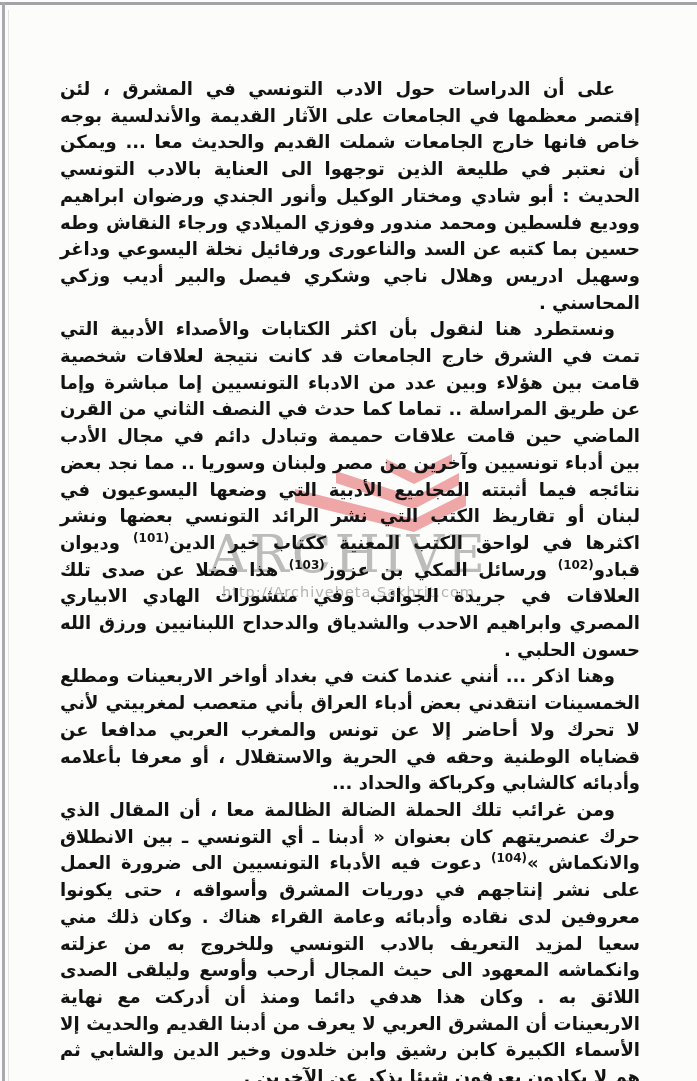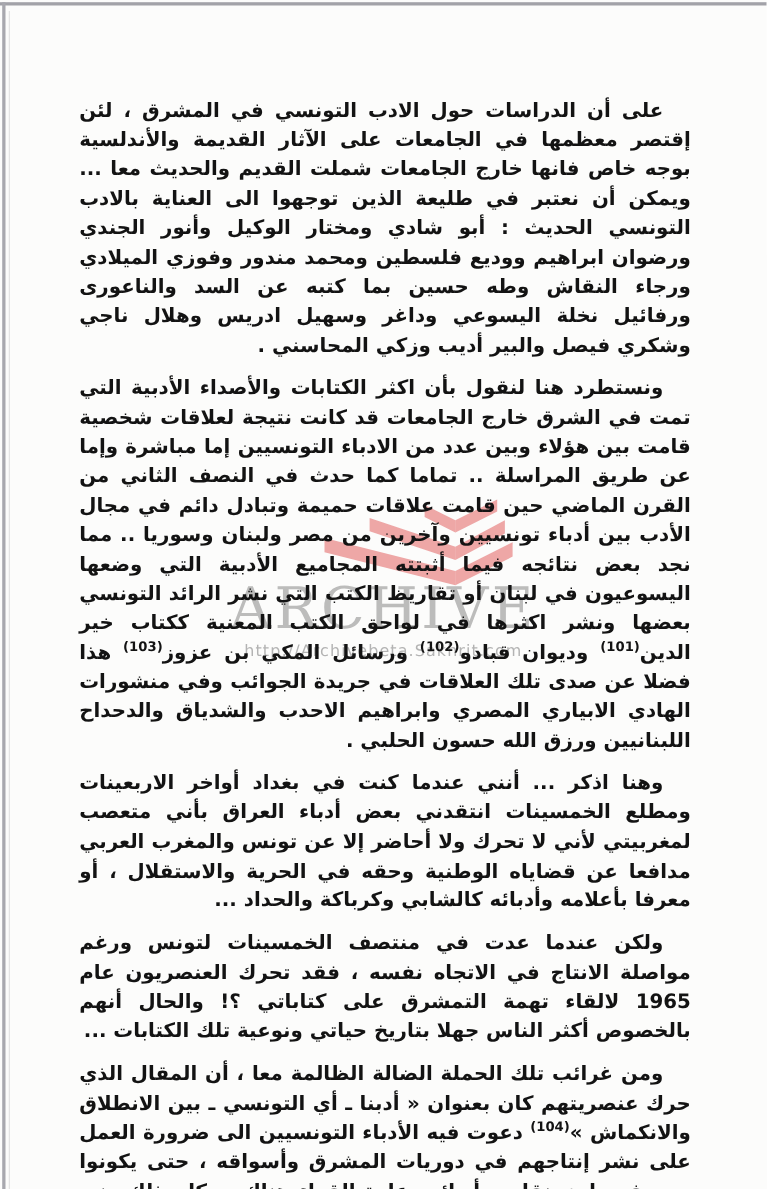--- a/index.html
+++ b/index.html
@@ -61,21 +61,21 @@
     z-index:2;
     direction:rtl;
     text-align:justify;
     color:#131313;
     font-size:18px;
     font-weight:bold;
     line-height:26.7px;
     font-family:"DejaVu Sans", sans-serif;
   }
   .text-block p.para{
-    margin:12px;
+    margin:0;
     text-indent:25px;
   }
   .text-block sup.fn{
     font-size:12px;
     font-weight:bold;
     line-height:0;
     vertical-align:super;
   }
   .page-number{
     position:absolute;
@@ -112,18 +112,17 @@
       </g>
     </svg>
     <div class="wm-title">ARCHIVE</div>
     <div class="wm-url">http://Archivebeta.Sakhrit.com</div>
   </div>
 
   <div class="text-block">
       <p class="para">على أن الدراسات حول الادب التونسي في المشرق ، لئن إقتصر معظمها في الجامعات على الآثار القديمة والأندلسية بوجه خاص فانها خارج الجامعات شملت القديم والحديث معا ... ويمكن أن نعتبر في طليعة الذين توجهوا الى العناية بالادب التونسي الحديث : أبو شادي ومختار الوكيل وأنور الجندي ورضوان ابراهيم ووديع فلسطين ومحمد مندور وفوزي الميلادي ورجاء النقاش وطه حسين بما كتبه عن السد والناعورى ورفائيل نخلة اليسوعي وداغر وسهيل ادريس وهلال ناجي وشكري فيصل والبير أديب وزكي المحاسني .</p>
       <p class="para">ونستطرد هنا لنقول بأن اكثر الكتابات والأصداء الأدبية التي تمت في الشرق خارج الجامعات قد كانت نتيجة لعلاقات شخصية قامت بين هؤلاء وبين عدد من الادباء التونسيين إما مباشرة وإما عن طريق المراسلة .. تماما كما حدث في النصف الثاني من القرن الماضي حين قامت علاقات حميمة وتبادل دائم في مجال الأدب بين أدباء تونسيين وآخرين من مصر ولبنان وسوريا .. مما نجد بعض نتائجه فيما أثبتته المجاميع الأدبية التي وضعها اليسوعيون في لبنان أو تقاريظ الكتب التي نشر الرائد التونسي بعضها ونشر اكثرها في لواحق الكتب المعنية ككتاب خير الدين<sup class="fn">(101)</sup> وديوان قبادو<sup class="fn">(102)</sup> ورسائل المكي بن عزوز<sup class="fn">(103)</sup> هذا فضلا عن صدى تلك العلاقات في جريدة الجوائب وفي منشورات الهادي الابياري المصري وابراهيم الاحدب والشدياق والدحداح اللبنانيين ورزق الله حسون الحلبي .</p>
       <p class="para">وهنا اذكر ... أنني عندما كنت في بغداد أواخر الاربعينات ومطلع الخمسينات انتقدني بعض أدباء العراق بأني متعصب لمغربيتي لأني لا تحرك ولا أحاضر إلا عن تونس والمغرب العربي مدافعا عن قضاياه الوطنية وحقه في الحرية والاستقلال ، أو معرفا بأعلامه وأدبائه كالشابي وكرباكة والحداد ...</p>
-      <p class="para">ولكن عندما عدت في منتصف الخمسينات لتونس ورغم مواصلة الانتاج في الاتجاه نفسه ، فقد تحرك العنصريون عام 1965 لالقاء تهمة التمشرق على كتاباتي ؟! والحال أنهم بالخصوص أكثر الناس جهلا بتاريخ حياتي ونوعية تلك الكتابات ...</p>
       <p class="para">ومن غرائب تلك الحملة الضالة الظالمة معا ، أن المقال الذي حرك عنصريتهم كان بعنوان « أدبنا ـ أي التونسي ـ بين الانطلاق والانكماش »<sup class="fn">(104)</sup> دعوت فيه الأدباء التونسيين الى ضرورة العمل على نشر إنتاجهم في دوريات المشرق وأسواقه ، حتى يكونوا معروفين لدى نقاده وأدبائه وعامة القراء هناك . وكان ذلك مني سعيا لمزيد التعريف بالادب التونسي وللخروج به من عزلته وانكماشه المعهود الى حيث المجال أرحب وأوسع وليلقى الصدى اللائق به . وكان هذا هدفي دائما ومنذ أن أدركت مع نهاية الاربعينات أن المشرق العربي لا يعرف من أدبنا القديم والحديث إلا الأسماء الكبيرة كابن رشيق وابن خلدون وخير الدين والشابي ثم هم لا يكادون يعرفون شيئا يذكر عن الآخرين .</p>
     </div>
 
 
 </div>
 
 </body></html>

